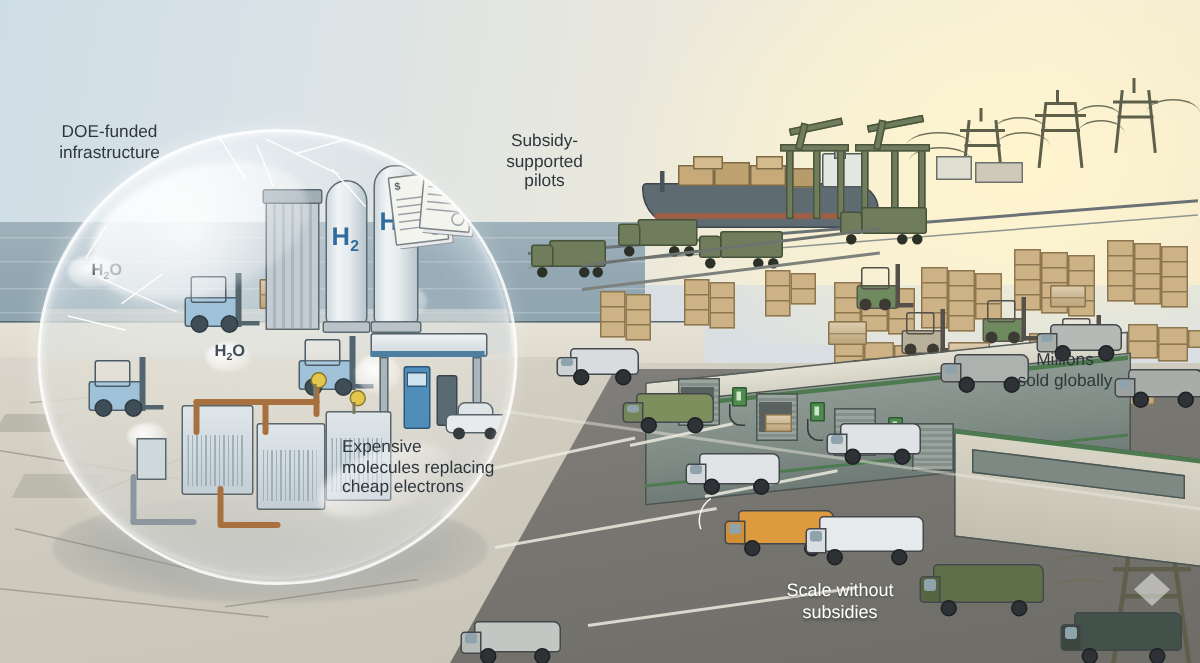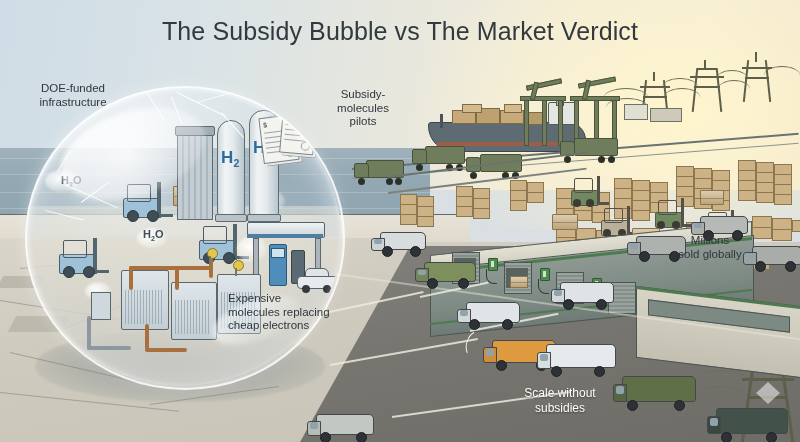--- a/index.html
+++ b/index.html
@@ -767,28 +767,27 @@
     <div class="bcrack" style="left:56px;top:116px;width:34px;height:1.2px;transform:rotate(-36deg);"></div>
     <div class="bcrack" style="left:20px;top:124px;width:40px;height:1.2px;transform:rotate(14deg);"></div>
     <div class="bcrack" style="left:32px;top:86px;width:26px;height:1.2px;transform:rotate(-58deg);"></div>
     <div class="bcrack" style="left:118px;top:0px;width:40px;height:1.2px;transform:rotate(58deg);"></div>
   </div>
 
   <div class="bubble-rim"></div>
   <div class="bubble-sheen"></div>
   <div class="bubble-sheen2"></div>
 
-  <div class="title">The Subsidy Bubble vs The Market Verdict</div>
 
   <div class="lbl" style="left:18px;top:82px;width:110px;text-align:center;white-space:pre-line;">DOE-funded
 infrastructure</div>
 
 
   <div class="lbl" style="left:318px;top:88px;width:90px;text-align:center;white-space:pre-line;">Subsidy-
-molecules
+supported
 pilots</div>
 
   <div class="lbl" style="left:660px;top:234px;width:100px;text-align:center;white-space:pre-line;">Millions
 sold globally</div>
 
   <div class="lbl" style="left:228px;top:292px;width:126px;text-align:left;white-space:pre-line;">Expensive
 molecules replacing
 cheap electrons</div>
 
   <div class="leader" style="left:466px;top:330px;width:22px;height:28px;transform:rotate(18deg);"></div>

